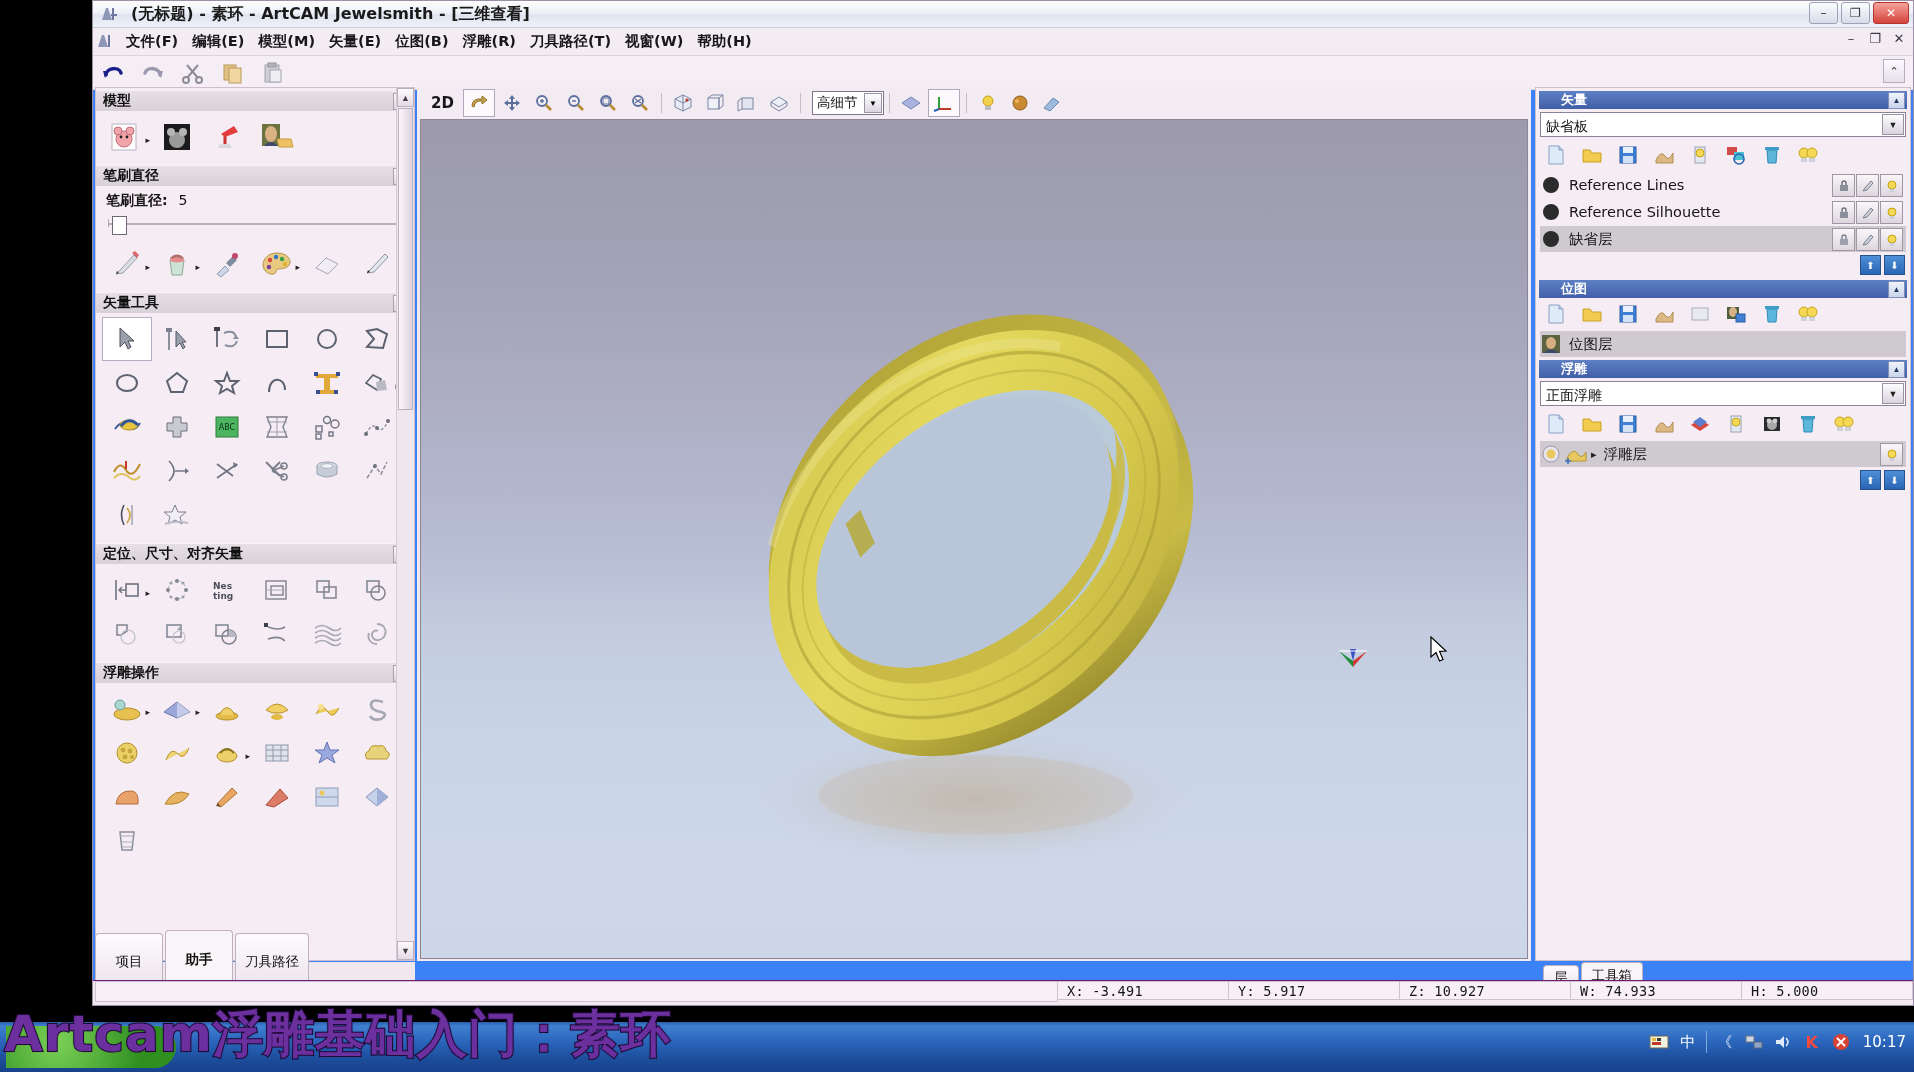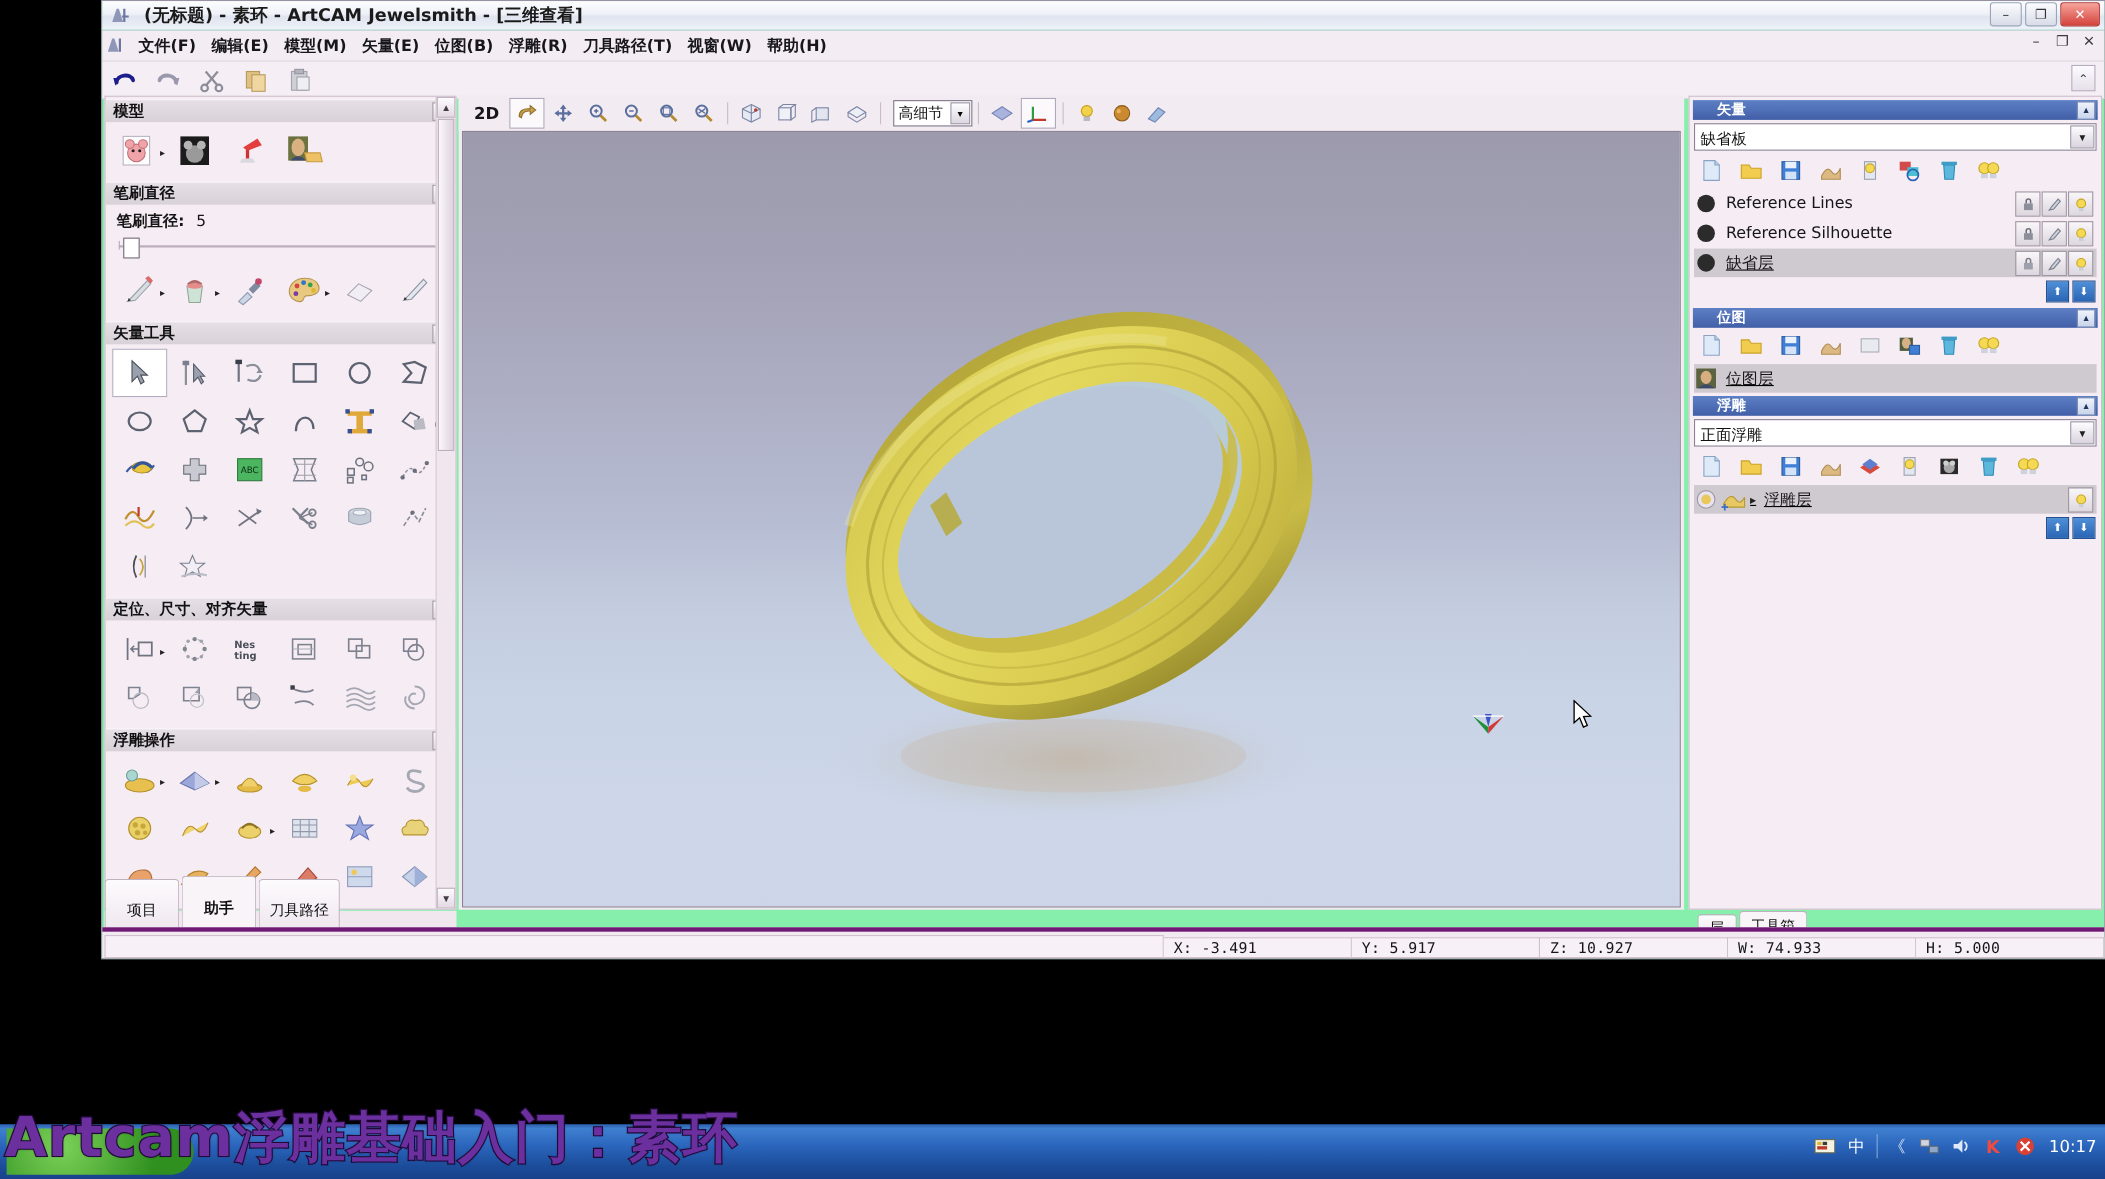--- a/index.html
+++ b/index.html
@@ -1,21 +1,21 @@
 <!DOCTYPE html>
 <html><head>
 <meta charset="utf-8">
 <style>
   html,body{margin:0;padding:0;background:#000;}
   body{width:1914px;height:1072px;overflow:hidden;font-family:"Liberation Sans","DejaVu Sans",sans-serif;}
 
   .screen{position:relative;width:1914px;height:1072px;background:#000;}
 
   
-  .app-window{position:absolute;left:92px;top:0px;width:1822px;height:872px;background:#86efac;
+  .app-window{position:absolute;left:92px;top:0px;width:1822px;height:1006px;background:#3b82f6;
     border:1px solid #9b8fa6;box-sizing:border-box;}
 
   
   .titlebar{position:relative;height:26px;background:linear-gradient(to bottom,#fdfdfe 0%,#eef1f8 45%,#dfe4ef 55%,#eef2f9 100%);
     border-bottom:1px solid #c9cede;display:flex;align-items:center;}
   .titlebar .app-icon{width:22px;height:20px;margin-left:6px;display:flex;align-items:center;justify-content:center;}
   .titlebar .ttl{font-size:16px;font-weight:bold;color:#1a1a1a;font-family:"DejaVu Sans","Liberation Sans",sans-serif;
     margin-left:10px;letter-spacing:0px;white-space:nowrap;}
   .wbtns{position:absolute;right:4px;top:1px;display:flex;gap:3px;}
   .wbtn{width:27px;height:20px;border:1px solid #9aa3b8;border-radius:3px;
@@ -107,39 +107,39 @@
   .rpanel-head .t{font-size:13px;font-weight:bold;color:#fff;font-family:"DejaVu Sans","Liberation Sans",sans-serif;}
   .rpanel-head .chev{position:absolute;right:2px;top:1px;width:15px;height:15px;border:1px solid #7e90b9;
      background:linear-gradient(to bottom,#eff3fb,#c9d4ea);display:flex;align-items:center;justify-content:center;font-size:8px;color:#23355f;}
   .combo{margin:3px 4px 2px 4px;height:23px;border:1px solid #8b8395;background:#fff;display:flex;align-items:flex-end;position:relative;}
   .combo .val{font-size:14px;color:#111;padding-left:5px;font-family:"DejaVu Sans","Liberation Sans",sans-serif;}
   .combo .dd{position:absolute;right:1px;top:1px;bottom:1px;width:20px;border:1px solid #9a93a3;
      background:linear-gradient(to bottom,#fdfdfe,#d9d3de);display:flex;align-items:center;justify-content:center;font-size:9px;color:#222;}
   .rtool-row{display:flex;align-items:center;padding:3px 4px;gap:5px;}
   .rtool{width:31px;height:26px;display:flex;align-items:center;justify-content:center;}
   .layer-row{height:26px;margin:1px 4px;display:flex;align-items:center;position:relative;}
-  .layer-row.sel{background:#cfcacf;text-decoration:underline;}
+  .layer-row.sel{background:#cfcacf;}
   .layer-row .lname{font-size:14.5px;color:#15151a;margin-left:7px;font-family:"DejaVu Sans","Liberation Sans",sans-serif;}
   .layer-row .rbtns{position:absolute;right:3px;top:2px;display:flex;gap:1px;}
   .lbtn{width:21px;height:21px;border:1px solid #9f97a4;background:linear-gradient(to bottom,#f9f6f9,#ddd6de);
      display:flex;align-items:center;justify-content:center;}
   .updown{display:flex;justify-content:flex-end;gap:3px;padding:2px 5px;}
   .ud{width:19px;height:18px;background:linear-gradient(to bottom,#4f8fd8,#2a65b4);border:1px solid #24518f;
      display:flex;align-items:center;justify-content:center;color:#fff;font-size:10px;}
 
   .right-tabs{position:absolute;right:2px;bottom:16px;width:376px;height:27px;display:flex;align-items:flex-end;
      padding-left:8px;box-sizing:border-box;}
   .rtab{height:23px;padding:0 10px;display:flex;align-items:center;justify-content:center;font-size:13.5px;color:#101010;
      font-family:"DejaVu Sans","Liberation Sans",sans-serif;background:linear-gradient(to bottom,#fdfbfd,#ece3ec);
      border:1px solid #bdb2bd;border-bottom:none;border-radius:4px 4px 0 0;margin-right:2px;}
   .rtab.active{height:26px;background:#f8f4f8;}
 
   
-  .statusbar{position:absolute;left:0;right:0;bottom:0;height:24px;background:#f2e9f1;border-top:4px solid #701a75;
-     display:flex;align-items:flex-end;}
+  .statusbar{position:absolute;left:0;right:0;bottom:0;height:24px;background:#f2e9f1;border-top:1px solid #701a75;
+     display:flex;align-items:flex-start;}
   .sb-left{flex:1 1 auto;height:19px;margin-left:2px;border:1px solid #cfc2ce;background:#f7f0f6;}
   .sb-cell{width:171px;height:19px;border:1px solid #cfc2ce;border-left:none;background:#f7f0f6;
      display:flex;align-items:center;padding-left:9px;box-sizing:border-box;
      font-size:13.5px;color:#15151a;font-family:"DejaVu Sans Mono","Liberation Mono",monospace;letter-spacing:0.3px;}
 
   
   .taskbar{position:absolute;left:0;bottom:0;width:1914px;height:50px;
      background:linear-gradient(to bottom,#2a5fab 0%,#3f7fd0 8%,#2a65bb 40%,#1c4d9b 75%,#18418a 100%);}
   .tb-start{position:absolute;left:6px;top:4px;width:170px;height:42px;border-radius:0 22px 22px 0;
      background:radial-gradient(circle at 30% 40%,#7bd158,#2f8f1f 70%);}

